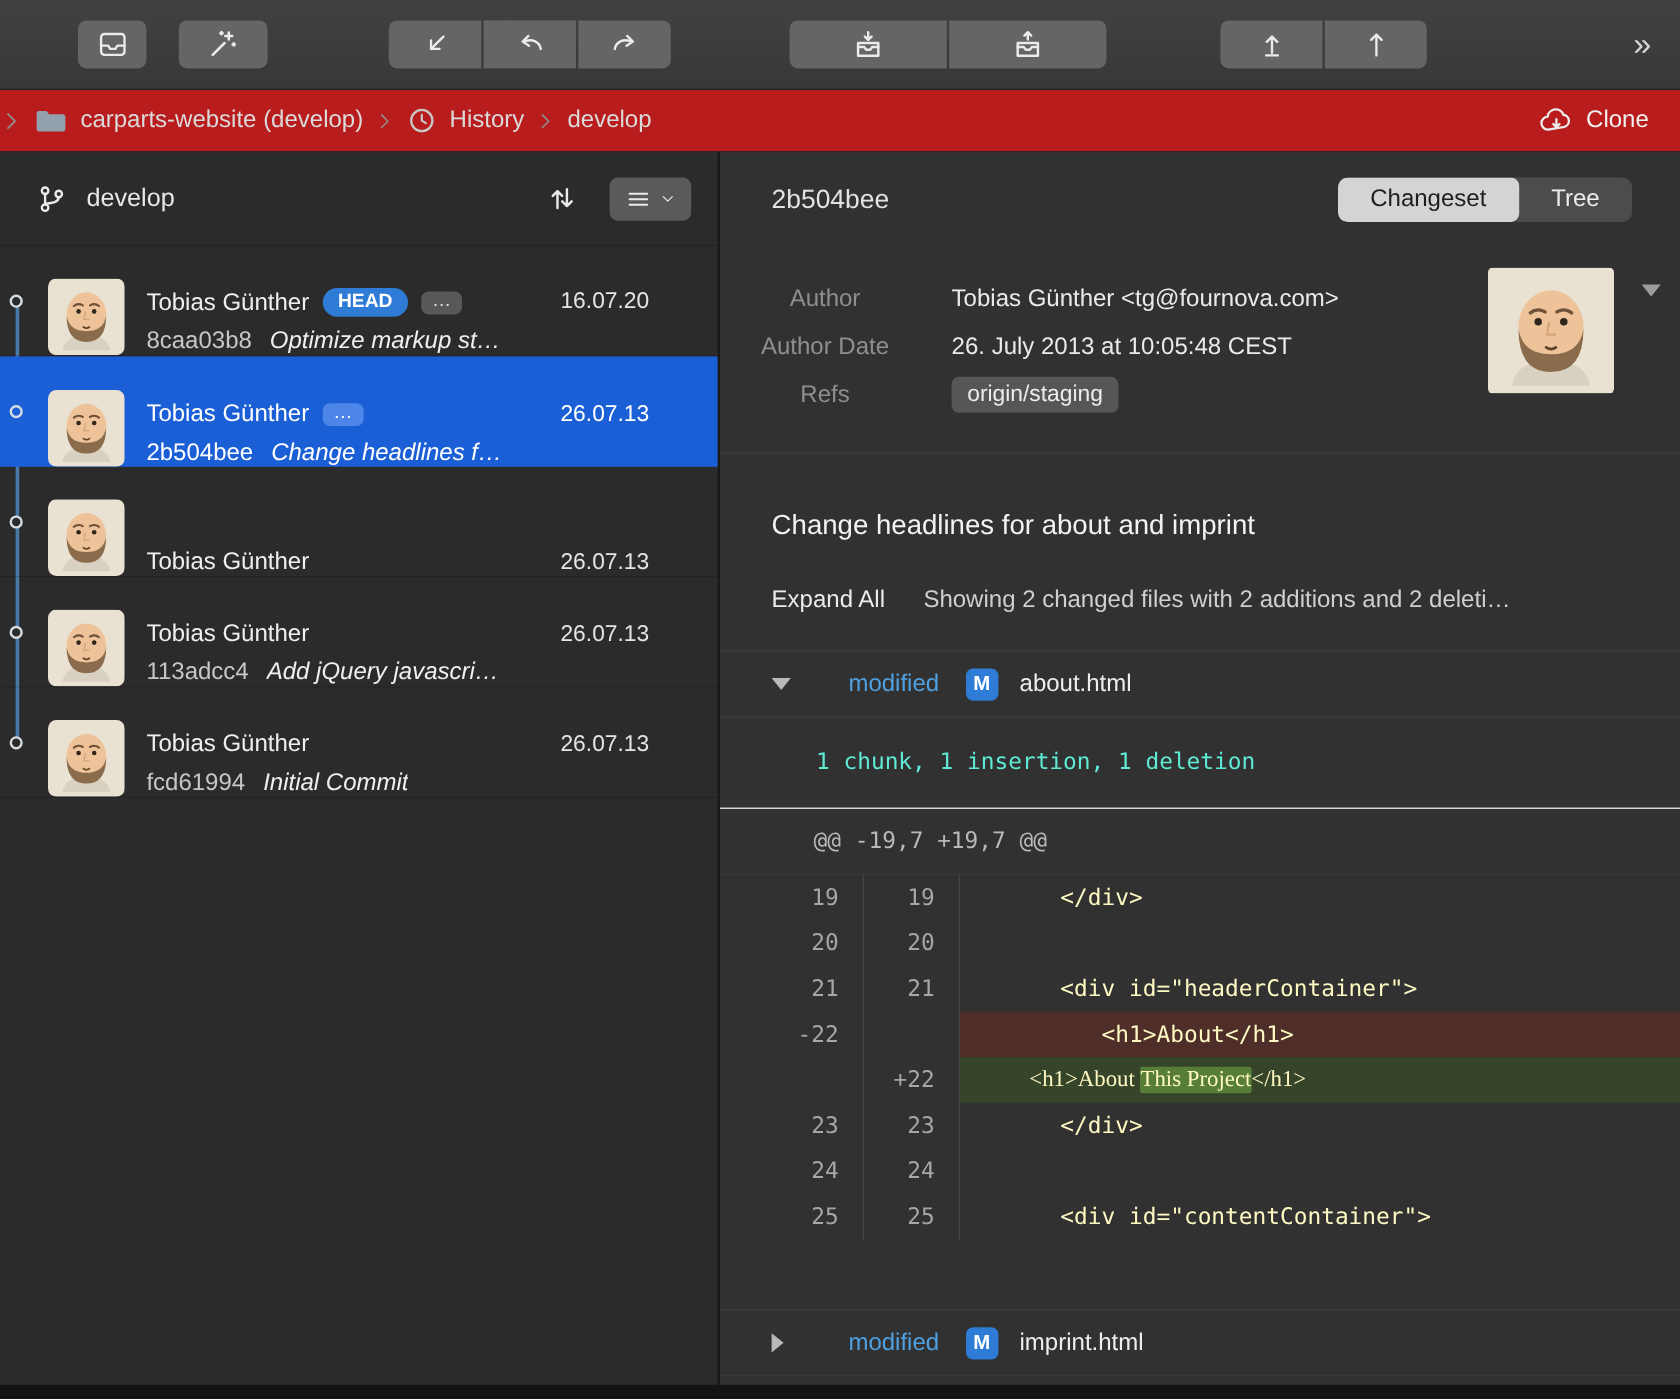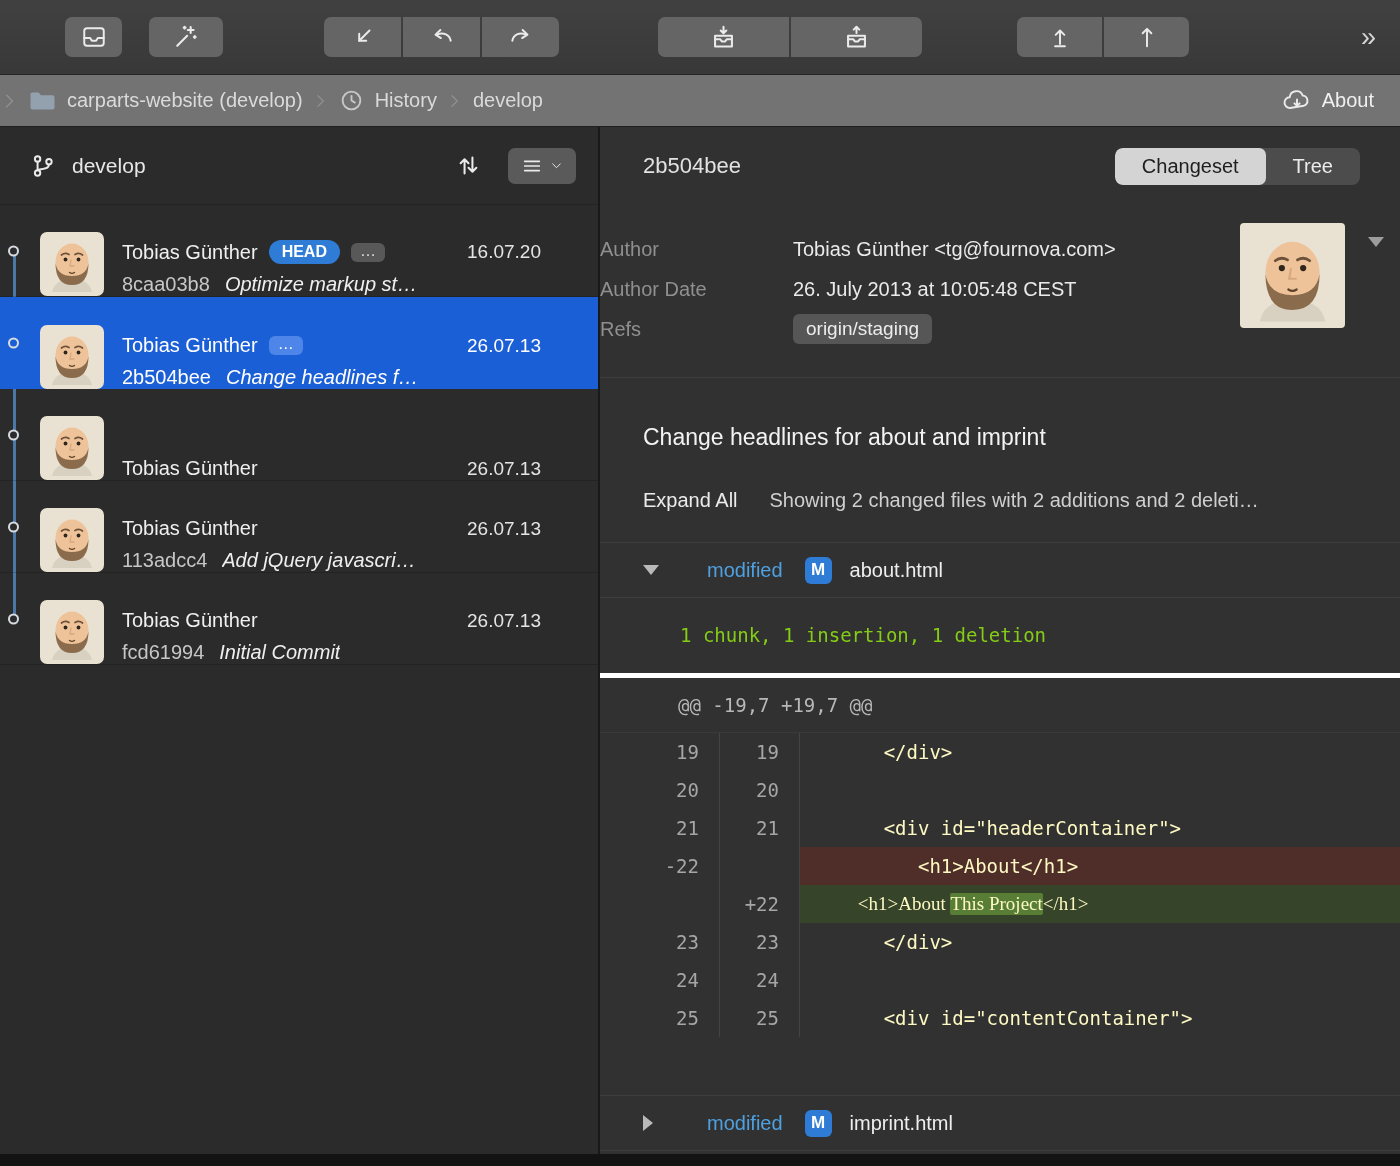--- a/index.html
+++ b/index.html
@@ -19,21 +19,21 @@
              display:flex; align-items:center; padding:0 20px; flex-shrink:0; }
   .tb-btn { height:40px; background:#656565; display:flex; align-items:center; justify-content:center; cursor:default; }
   .tb-single { border-radius:7px; }
   .tb-group { display:flex; gap:2px; }
   .tb-group .tb-btn { border-radius:0; }
   .tb-group .tb-btn:first-child { border-radius:7px 0 0 7px; }
   .tb-group .tb-btn:last-child { border-radius:0 7px 7px 0; }
   .tb-overflow { margin-left:auto; color:#d6d6d6; font-size:27px; padding-right:4px; }
 
   
-  .breadcrumb { height:52px; background:#737373; border-bottom:1px solid #1f1f1f; flex-shrink:0;
+  .breadcrumb { height:52px; background:#b91c1c; border-bottom:1px solid #1f1f1f; flex-shrink:0;
                 display:flex; align-items:center; gap:11px; padding:0 26px 0 2px; font-size:20px; color:#dadada; }
   .crumb-sep svg, .crumb-edge svg { stroke:#8f8f8f; }
   .clone { margin-left:auto; display:flex; align-items:center; gap:10px; color:#f0f0f0; font-weight:500; }
 
   
   .main { flex:1; display:flex; min-height:0; }
 
   
   .sidebar { width:600px; background:#2b2b2b; border-right:2px solid #191919; display:flex; flex-direction:column; }
   .sb-header { height:78px; display:flex; align-items:center; padding:0 22px 0 30px; border-bottom:1px solid #232323; flex-shrink:0; }
@@ -64,43 +64,43 @@
   
   .detail { flex:1; background:#313131; display:flex; flex-direction:column; min-width:0; }
   .dt-header { height:78px; display:flex; align-items:center; padding:0 40px 0 43px; flex-shrink:0; }
   .dt-title { font-size:22px; color:#e2e2e2; }
   .segmented { margin-left:auto; display:flex; background:#4c4c4c; border-radius:8px; height:37px; overflow:hidden; }
   .seg { display:flex; align-items:center; padding:0 27px; font-size:20px; color:#ececec; }
   .seg.active { background:#d4d4d4; color:#1e1e1e; border-radius:7px; }
 
   .meta { padding:24px 0 28px; border-bottom:1px solid #3e3e3e; position:relative; flex-shrink:0; }
   .meta-row { display:grid; grid-template-columns:175px auto; column-gap:18px; align-items:center; height:40px; }
-  .meta-label { text-align:left; color:#8f8f8f; font-size:20px; }
+  .meta-label { text-align:center; color:#8f8f8f; font-size:20px; }
   .meta-value { font-size:20px; color:#eaeaea; }
   .refs-badge { display:inline-block; background:#565656; color:#ececec; font-size:19px; padding:4px 13px; border-radius:6px; }
   .big-avatar { position:absolute; right:55px; top:18px; width:105px; height:105px; border-radius:4px; overflow:hidden; }
   .meta-caret { position:absolute; right:16px; top:32px; width:0; height:0;
                 border-left:8px solid transparent; border-right:8px solid transparent; border-top:10px solid #9d9d9d; }
 
   .message { padding:46px 43px 0; font-size:23px; color:#f3f3f3; flex-shrink:0; }
   .summary-row { display:flex; gap:32px; padding:38px 43px 30px; font-size:20px; flex-shrink:0; }
   .expand-all { color:#ebebeb; }
   .summary-text { color:#cfcfcf; white-space:nowrap; overflow:hidden; text-overflow:ellipsis; }
 
   .file-header { height:56px; display:flex; align-items:center; padding:0 43px; gap:0;
                  border-top:1px solid #3e3e3e; border-bottom:1px solid #3e3e3e; flex-shrink:0; }
   .disc { width:64px; display:flex; align-items:center; }
   .tri-down { width:0; height:0; border-left:8px solid transparent; border-right:8px solid transparent; border-top:10px solid #b9b9b9; }
   .tri-right { width:0; height:0; border-top:8px solid transparent; border-bottom:8px solid transparent; border-left:10px solid #b9b9b9; }
   .f-status { color:var(--modified-blue,#4fa0e0); font-size:20px; }
   .m-badge { width:27px; height:27px; background:var(--accent-blue,#2f7fd0); color:#fff; border-radius:6px;
              display:flex; align-items:center; justify-content:center; font-size:17px; font-weight:700; margin:0 18px 0 22px; }
   .f-name { font-size:20px; color:#eeeeee; }
-  .chunk-stats { font-family:"DejaVu Sans Mono", monospace; font-size:19px; color:#84cc16;
-                 padding:26px 0 27px 80px; border-bottom:5px solid #ffffff; flex-shrink:0; }
+  .chunk-stats { font-family:"DejaVu Sans Mono", monospace; font-size:19px; color:#5eead4;
+                 padding:26px 0 27px 80px; border-bottom:1px solid #ffffff; flex-shrink:0; }
   .hunk-header { font-family:"DejaVu Sans Mono", monospace; font-size:19px; color:#b8b8b8;
                  padding:16px 0 16px 78px; border-bottom:1px solid #3a3a3a; flex-shrink:0; }
 
   .diff { flex-shrink:0; }
   .diff-row { display:flex; height:38px; font-family:"DejaVu Sans Mono", monospace; font-size:19px; }
   .dr-old, .dr-new { display:flex; align-items:center; justify-content:flex-end; padding-right:20px;
                      color:#a6a6a6; border-right:1px solid #444444; flex-shrink:0; }
   .dr-old { width:120px; } .dr-new { width:80px; }
   .dr-code { flex:1; display:flex; align-items:center; padding-left:15px; color:#fef9c3; overflow:hidden; }
   .dr-code span { white-space:pre; }
@@ -229,21 +229,21 @@
       </svg>
   </span>
   <span>develop</span>
   <div class="clone">
     <span>
       <svg class="ico" width="30" height="24" viewBox="0 0 28 22">
           <path d="M7.5 17.5a5 5 0 0 1-.3-10A6.3 6.3 0 0 1 19.4 6a4.8 4.8 0 0 1 .8 9.4z"></path>
           <path d="M14 9.5v6M11.6 13.2l2.4 2.4 2.4-2.4"></path>
         </svg>
     </span>
-    <span>About</span>
+    <span>Clone</span>
   </div>
 </div>
 
 <div class="main">
 
   <aside class="sidebar">
     <div class="sb-header">
       <span>
         <svg class="ico" width="26" height="26" viewBox="0 0 24 24">
             <circle cx="7" cy="5.5" r="2.5"></circle>

